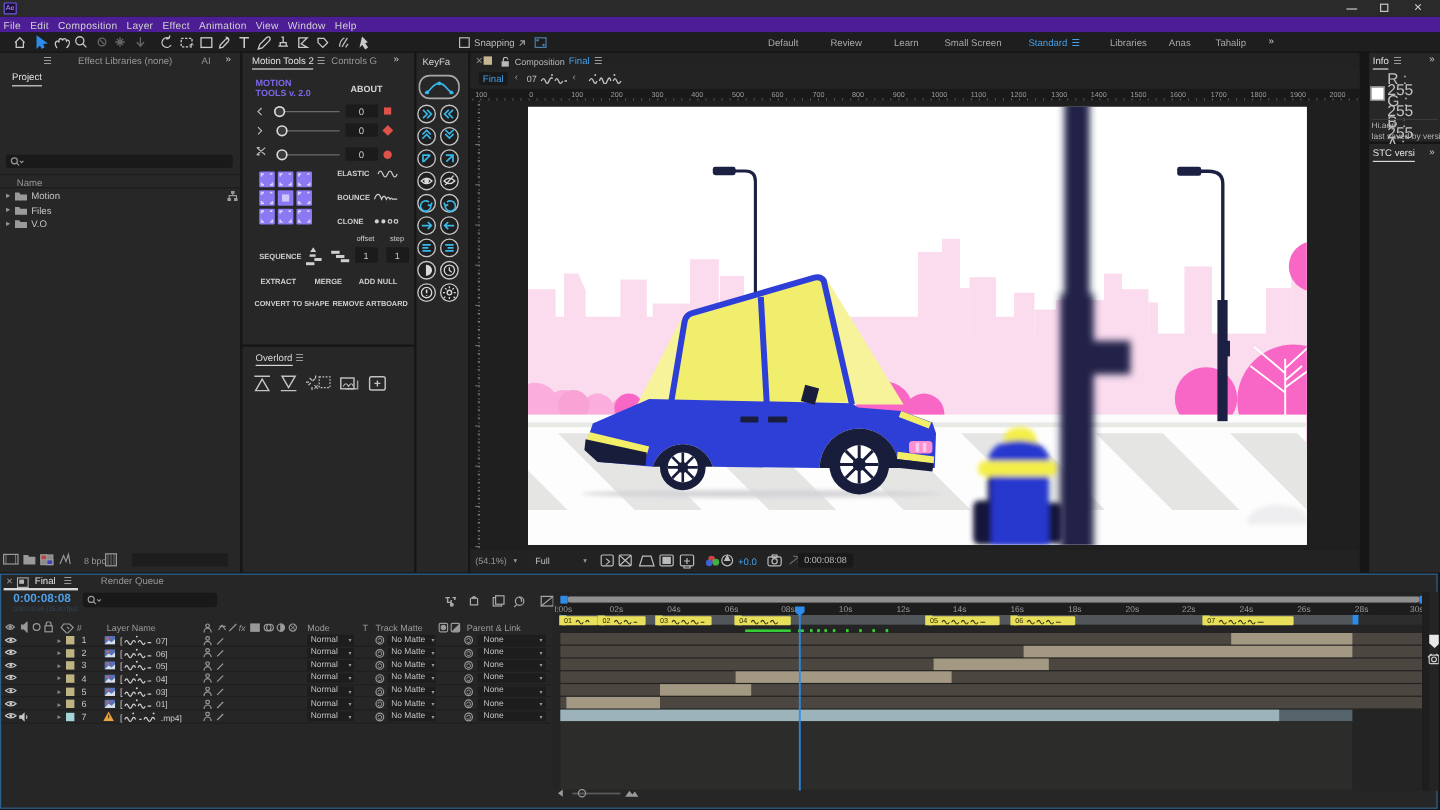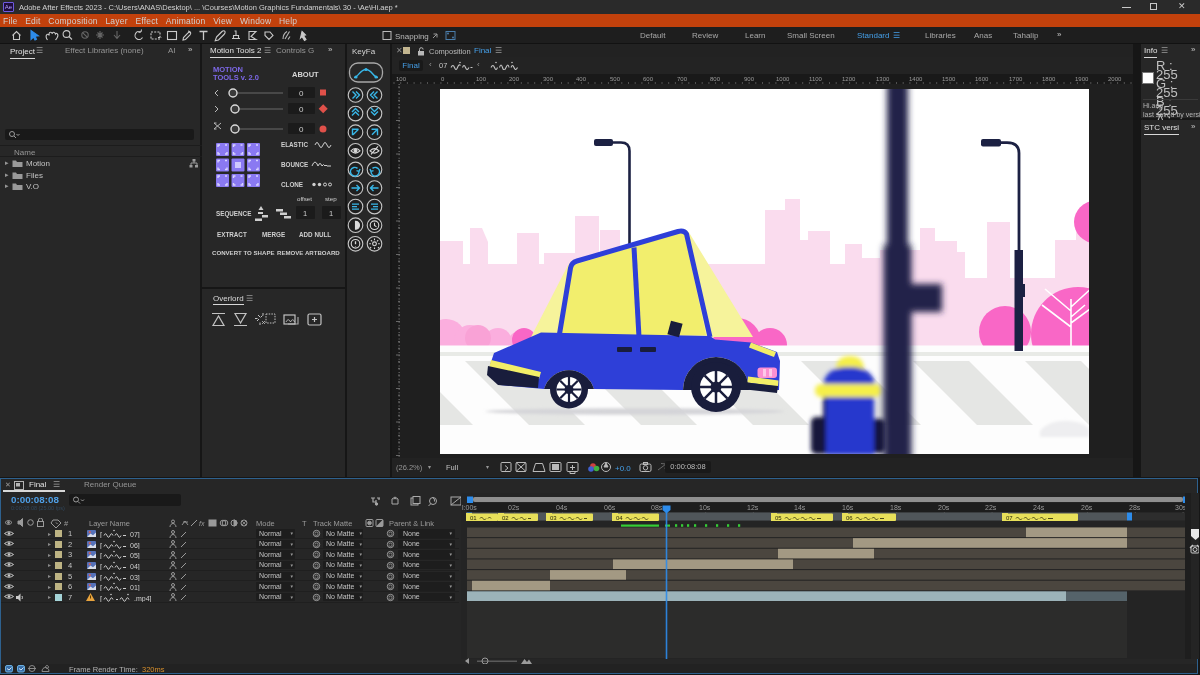--- a/index.html
+++ b/index.html
@@ -10,27 +10,26 @@
 .blue{color:#459fe8}
 .panel{background:#272727}
 .tabu{border-bottom:1.5px solid #d8d8d8}
 .well{background:#191919;border-radius:2px}
 svg{display:block}
 </style></head>
 <body>
 
 <div class="abs" style="left:0;top:0;width:1200px;height:14px;background:#2a2a2a">
  <div class="abs" style="left:3px;top:2px;width:11px;height:10px;background:#1f0c3e;border:1px solid #6d5ae0;border-radius:1px;color:#b4a3ff;font-size:6px;text-align:center;line-height:8px">Ae</div>
- <div class="abs txt" style="left:19px;top:3px;font-size:7.5px;color:#d2d2d2">Adobe After Effects 2023 - C:\Users\ANAS\Desktop\ ... \Courses\Motion Graphics Fundamentals\ 30 -   \Ae\Hi.aep *</div>
  <div class="abs" style="left:1122px;top:7px;width:9px;height:1px;background:#c8c8c8"></div>
  <div class="abs" style="left:1150px;top:3px;width:7px;height:7px;border:1px solid #c8c8c8"></div>
  <div class="abs" style="left:1178px;top:2px;color:#c8c8c8;font-size:9px;line-height:9px">✕</div>
 </div>
 
-<div class="abs" style="left:0;top:14px;width:1200px;height:13px;background:#c2410c">
+<div class="abs" style="left:0;top:14px;width:1200px;height:13px;background:#4c1d95">
  <div class="abs txt" style="left:3px;top:2px;font-size:8.5px;color:#d0d0d0;letter-spacing:0.2px">File&nbsp;&nbsp;&nbsp;Edit&nbsp;&nbsp;&nbsp;Composition&nbsp;&nbsp;&nbsp;Layer&nbsp;&nbsp;&nbsp;Effect&nbsp;&nbsp;&nbsp;Animation&nbsp;&nbsp;&nbsp;View&nbsp;&nbsp;&nbsp;Window&nbsp;&nbsp;&nbsp;Help</div>
 </div>
 
 <div id="toolbar" class="abs" style="left:0;top:27px;width:1200px;height:17px;background:#1e1e1e;border-bottom:1px solid #121212">
  <svg width="470" height="17" viewBox="0 0 470 17">
   <g stroke="#c9c9c9" stroke-width="1.1" fill="none">
    <path d="M12.5 8.5 L16.5 4.5 L20.5 8.5 M13.5 8 v4.5 h6 v-4.5"></path>
    <path d="M31 3.5 l0 9 l2.5 -2.5 l1.5 3 l1.5 -0.8 l-1.4 -3 l3.4 -0.4 z" fill="#2d8ceb" stroke="#2d8ceb"></path>
    <path d="M47.5 13 c-1.5-2-2-4.5-0.5-5.5 c1-0.6 2 0 2.3 1 c-0.5-1.8-0.2-3 1-3.2 c1-0.2 1.7 0.5 2 1.5 c0-1 0.6-1.7 1.5-1.6 c0.9 0.1 1.4 0.8 1.6 1.8 c0.4-0.7 1.2-0.8 1.8-0.3 c0.8 0.7 0.7 2.8-0.2 4.3 c-0.6 1-1.3 1.7-1.5 2"></path>
    <circle cx="66.5" cy="7" r="3.4"></circle>
@@ -71,21 +70,21 @@
   <span class="abs" style="left:268px;top:4px;color:#459fe8">☰</span>
   <span class="abs" style="left:300px;top:4px">Libraries</span>
   <span class="abs" style="left:349px;top:4px">Anas</span>
   <span class="abs" style="left:388px;top:4px">Tahalip</span>
   <span class="abs" style="left:432px;top:3px;color:#c5c5c5">»</span>
  </div>
 </div>
 
 <div id="project" class="abs panel" style="left:0;top:44px;width:200px;height:433px">
  <div class="abs" style="left:0;top:0;width:200px;height:13px;background:#272727">
-  <span class="abs txt tabu" style="left:10px;top:3px;padding-bottom:1.5px;color:#e0e0e0">Project</span>
+  <span class="abs txt tabu" style="left:10px;top:16px;padding-bottom:1.5px;color:#e0e0e0">Project</span>
   <span class="abs txt" style="left:36px;top:2px;color:#9a9a9a">☰</span>
   <span class="abs txt dim" style="left:65px;top:2px">Effect Libraries (none)</span>
   <span class="abs txt dim" style="left:168px;top:2px">AI</span>
   <span class="abs txt" style="left:188px;top:1px;color:#c5c5c5">»</span>
  </div>
  <div class="abs well" style="left:5px;top:85px;width:189px;height:11px">
   <svg width="16" height="11">
         <circle cx="7" cy="5" r="2.5" fill="none" stroke="#9a9a9a"></circle>
         <path d="M9 7 l2 2 M11.5 5 l1.5 1.5 l1.5-1.5" stroke="#9a9a9a" fill="none"></path>
       </svg>
@@ -114,20 +113,37 @@
         </svg>
    <span class="abs" style="left:26px;top:1px">Files</span>
   </div>
   <div class="abs txt" style="left:0;top:23px;height:11px;width:200px">
    <span class="abs dim" style="left:5px;top:1px;font-size:7px">▸</span>
    <svg class="abs" style="left:12px;top:1px" width="11" height="9">
           <path d="M0.5 1.5 h3.5 l1 1.5 h5.5 v5 h-10 z" fill="#9a9a9a"></path>
         </svg>
    <span class="abs" style="left:26px;top:1px">V.O</span>
   </div>
+ </div>
+ <div class="abs" style="left:0;top:415px;width:200px;height:18px">
+  <svg width="200" height="14" viewBox="0 0 200 14">
+   <g stroke="#9a9a9a" fill="none">
+    <rect x="3" y="3" width="12" height="8"></rect>
+          <path d="M5 3 v8 M13 3 v8" stroke-width="0.6"></path>
+    <path d="M20 4 h3 l1 1.5 h5 v5.5 h-9 z" fill="#9a9a9a"></path>
+    <rect x="34" y="3.5" width="10" height="8" fill="#8a8a8a"></rect>
+          <rect x="34" y="3.5" width="5" height="4" fill="#c04040"></rect>
+          <rect x="39" y="7.5" width="5" height="4" fill="#4040c0"></rect>
+    <path d="M50 11 l3-7 2 5 2-6 1.5 8"></path>
+   </g>
+   <text x="70" y="11" fill="#9a9a9a" font-size="7.5">8 bpc</text>
+   <rect x="88" y="2.5" width="9" height="10" fill="none" stroke="#9a9a9a"></rect>
+        <path d="M90 2.5 v10 M92.5 2.5 v10 M95 2.5 v10" stroke="#9a9a9a" stroke-width="0.5"></path>
+   <rect x="110" y="2" width="80" height="11" fill="#1d1d1d"></rect>
+  </svg>
  </div>
 </div>
 <div id="motion" class="abs panel" style="left:202px;top:44px;width:143px;height:243px">
  <div class="abs" style="left:0;top:0;width:143px;height:13px">
   <span class="abs txt tabu" style="left:8px;top:2px;padding-bottom:1.5px;color:#e0e0e0">Motion Tools 2</span>
   <span class="abs txt" style="left:62px;top:2px;color:#9a9a9a">☰</span>
   <span class="abs txt dim" style="left:74px;top:2px">Controls G</span>
   <span class="abs txt" style="left:126px;top:1px;color:#c5c5c5">»</span>
  </div>
  <div class="abs" style="left:11px;top:22px;width:60px;color:#7d68e8;font-size:7.5px;font-weight:bold;line-height:8px">MOTION<br>TOOLS v. 2.0</div>
@@ -523,21 +539,21 @@
     <g filter="url(#b3)">
      <rect x="447" y="-12" width="21" height="175" fill="#20244a"></rect>
      <rect x="443.5" y="156" width="28" height="225" fill="#20244a"></rect>
      <rect x="464" y="195" width="38" height="28" fill="#20244a"></rect>
     </g>
    </svg>
   </div>
  </div>
 
  <div class="abs" style="left:0;top:414px;width:741px;height:19px;background:#222">
-  <span class="abs txt dim" style="left:4px;top:5px;font-size:7.5px">(26.2%)</span>
+  <span class="abs txt dim" style="left:4px;top:5px;font-size:7.5px">(54.1%)</span>
   <span class="abs txt dim" style="left:36px;top:5px;font-size:6px">▾</span>
   <span class="abs txt" style="left:54px;top:5px;font-size:7.5px;color:#c0c0c0">Full</span>
   <span class="abs txt dim" style="left:94px;top:5px;font-size:6px">▾</span>
   <svg class="abs" style="left:108px;top:3px" width="170" height="13" viewBox="0 0 170 13">
    <g stroke="#bbbbbb" fill="none">
     <rect x="1" y="1.5" width="10" height="9" rx="1"></rect>
           <path d="M5 4.5 l3 2.5 l-3 2.5"></path>
     <rect x="16" y="1.5" width="10" height="9" rx="1"></rect>
           <path d="M16 1.5 l10 9 m0 -9 l-10 9"></path>
     <path d="M33 10.5 l2.5 -8 h7 l2.5 8 z"></path>
@@ -1092,27 +1108,13 @@
   <rect x="204.7" y="17" width="1.6" height="149" fill="#2d8ceb" opacity="0.9"></rect>
  </svg>
 
  <svg class="abs" style="left:460px;top:177px" width="200" height="10" viewBox="0 0 200 10">
   <path d="M8 2 l-4 3 l4 3 z" fill="#9a9a9a"></path>
   <rect x="16" y="4.5" width="40" height="1.5" fill="#5a5a5a"></rect>
   <circle cx="24" cy="5" r="3" fill="none" stroke="#9a9a9a"></circle>
   <path d="M60 8 l3.5 -5 l2.5 3 l2 -2.5 l3 4.5 z" fill="#9a9a9a"></path>
  </svg>
 
- <div class="abs" style="left:0;top:185px;width:1196px;height:9px;background:#222">
-  <svg class="abs" style="left:3px;top:0" width="60" height="9" viewBox="0 0 60 9">
-   <g stroke-width="1" fill="none">
-    <rect x="1.5" y="1.5" width="7" height="6.5" rx="1.5" fill="#3a6fa8" stroke="#6aaede"></rect>
-          <path d="M3 4.5 l2 1.5 l2.5 -2.5" stroke="#cfe6f8" fill="none"></path>
-    <rect x="13.5" y="1.5" width="7" height="6.5" rx="1.5" fill="#3a6fa8" stroke="#6aaede"></rect>
-          <path d="M15 4.5 l2 1.5 l2.5 -2.5" stroke="#cfe6f8" fill="none"></path>
-    <path d="M28 1.5 a3 3 0 1 0 0 6 m0-6 a3 3 0 0 1 0 6 m-4-3 h8" stroke="#8a8a8a"></path>
-    <path d="M38 7.5 c0-2.5 1.5-4 3.5-4 s3.5 1.5 3.5 4 z M41.5 3 a1.5 1.5 0 1 0 0-0.01" stroke="#8a8a8a"></path>
-   </g>
-  </svg>
-  <span class="abs" style="left:68px;top:0.5px;font-size:7.5px;color:#b0b0b0">Frame Render Time:</span>
-  <span class="abs" style="left:141px;top:0.5px;font-size:7.5px;color:#d78f2c">320ms</span>
- </div>
 </div>
 
 </body></html>

